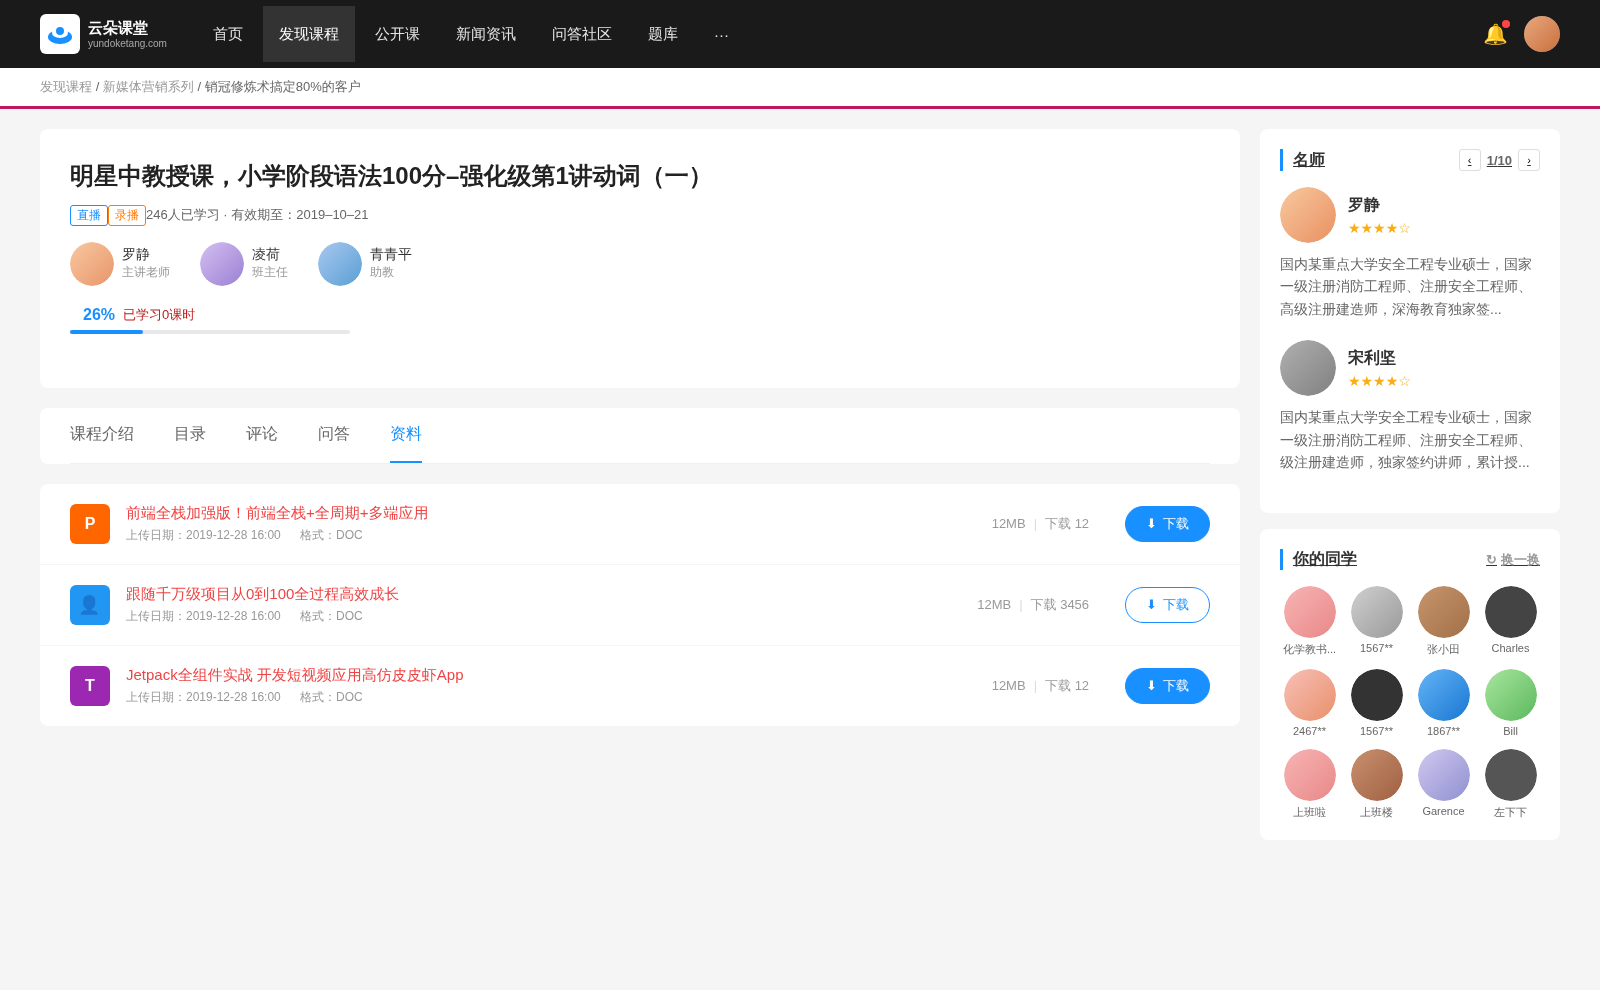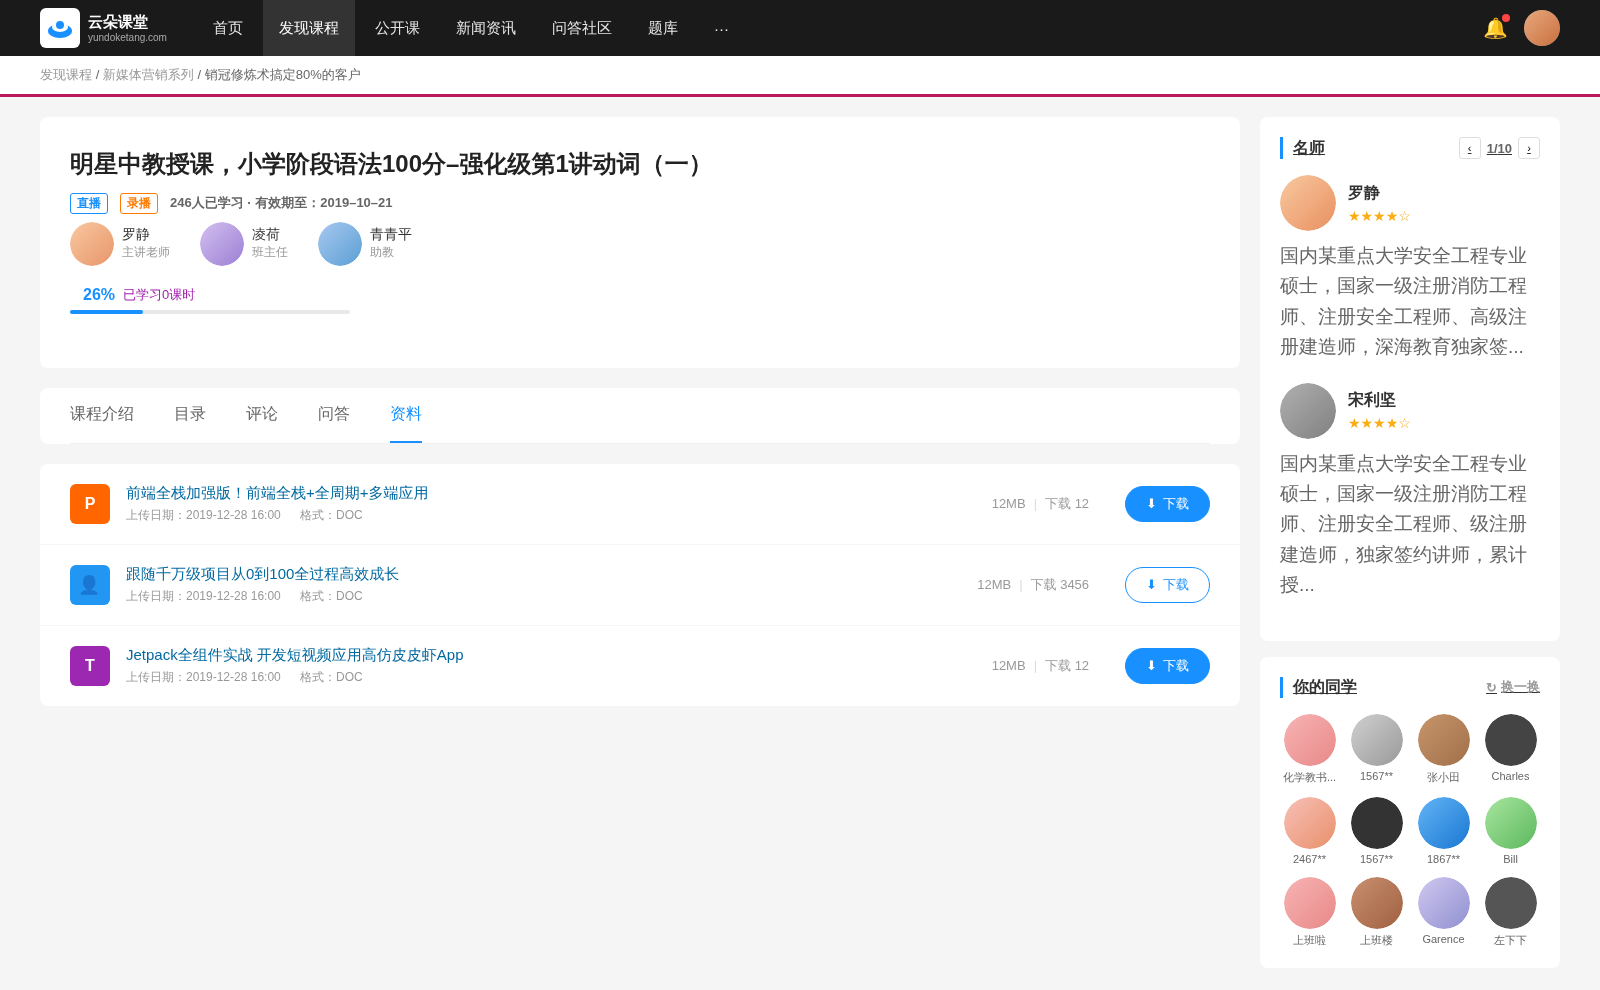--- a/index.html
+++ b/index.html
@@ -1,19 +1,19 @@
 <!DOCTYPE html>
 <html><head>
   <meta charset="utf-8">
   <style>
     * { box-sizing: border-box; margin: 0; padding: 0; }
     body { font-family: -apple-system, BlinkMacSystemFont, "PingFang SC", "Microsoft YaHei", sans-serif; background: #f5f5f5; font-size: 14px; color: #333; }
 
     
-    .navbar { background: #1a1a1a; height: 56px; display: flex; align-items: center; padding: 0 40px; gap: 0; }
+    .navbar { background: #1a1a1a; height: 68px; display: flex; align-items: center; padding: 0 40px; gap: 0; }
     .logo-area { display: flex; align-items: center; gap: 8px; margin-right: 30px; }
     .logo-icon { width: 40px; height: 40px; background: #fff; border-radius: 6px; display: flex; align-items: center; justify-content: center; font-size: 10px; color: #333; font-weight: bold; }
     .logo-text { color: #fff; font-size: 13px; }
     .nav-items { display: flex; align-items: center; gap: 4px; flex: 1; }
     .nav-item { color: #e5e5e5; padding: 0 16px; height: 56px; display: flex; align-items: center; cursor: pointer; font-size: 15px; }
     .nav-item.active { background: #333; color: #fff; }
     .nav-right { display: flex; align-items: center; gap: 16px; margin-left: auto; }
     .bell-icon { color: #fff; font-size: 20px; position: relative; cursor: pointer; }
     .bell-dot { position: absolute; top: -2px; right: -2px; width: 8px; height: 8px; background: #ff4444; border-radius: 50%; }
     .avatar-nav { width: 36px; height: 36px; border-radius: 50%; background: #888; overflow: hidden; cursor: pointer; }
@@ -25,33 +25,33 @@
     .breadcrumb span { color: #666; }
 
     
     .main-layout { display: flex; gap: 20px; padding: 20px 40px; max-width: 1600px; }
     .content-area { flex: 1; min-width: 0; }
     .sidebar { width: 300px; flex-shrink: 0; }
 
     
     .course-header-card { background: #fff; border-radius: 8px; padding: 30px; margin-bottom: 20px; }
     .course-title { font-size: 24px; font-weight: 600; color: #222; margin-bottom: 12px; line-height: 1.4; }
-    .course-meta { display: flex; align-items: center; gap: 12px; margin-bottom: 8px; font-size: 13px; color: #666; font-weight: bold; }
+    .course-meta { display: flex; align-items: center; margin-bottom: 16px; font-size: 13px; color: #666; }
     .tag { border: 1px solid #1890ff; color: #1890ff; padding: 1px 6px; border-radius: 3px; font-size: 12px; }
     .tag.orange { border-color: #ff7a00; color: #ff7a00; }
     .instructors { display: flex; gap: 30px; margin-bottom: 20px; }
     .instructor { display: flex; align-items: center; gap: 8px; }
     .inst-avatar { width: 44px; height: 44px; border-radius: 50%; overflow: hidden; }
     .inst-info { display: flex; flex-direction: column; }
     .inst-name { font-size: 14px; color: #333; font-weight: 500; }
     .inst-role { font-size: 12px; color: #999; }
     .progress-section { margin-bottom: 24px; }
     .progress-text { display: flex; align-items: center; gap: 8px; margin-bottom: 6px; margin-left: 13px; }
     .progress-pct { color: #1890ff; font-size: 16px; font-weight: 600; }
-    .progress-desc { color: #a21caf; font-size: 13px; }
+    .progress-desc { color: #b91c1c; font-size: 13px; }
     .progress-bar-bg { background: #e8e8e8; height: 4px; border-radius: 2px; width: 280px; }
     .progress-bar-fill { background: #1890ff; height: 4px; border-radius: 2px; }
     .course-actions { display: flex; align-items: center; gap: 0; }
     .btn-continue { background: #1890ff; color: #fff; border: none; border-radius: 24px; padding: 12px 40px; font-size: 16px; cursor: pointer; font-weight: 500; margin-right: auto; }
     .action-btns { display: flex; gap: 16px; }
     .action-btn { display: flex; align-items: center; gap: 6px; color: #666; background: none; border: 1px solid #ddd; border-radius: 20px; padding: 8px 16px; cursor: pointer; font-size: 13px; }
 
     
     .tabs-card { background: #fff; border-radius: 8px; padding: 0 30px; margin-bottom: 20px; }
     .tabs { display: flex; gap: 40px; border-bottom: 1px solid #f0f0f0; }
@@ -60,41 +60,41 @@
 
     
     .resource-card { background: #fff; border-radius: 8px; padding: 0; overflow: hidden; }
     .resource-item { display: flex; align-items: center; padding: 20px 30px; border-bottom: 1px solid #f5f5f5; gap: 16px; }
     .resource-item:last-child { border-bottom: none; }
     .res-icon { width: 40px; height: 40px; border-radius: 6px; display: flex; align-items: center; justify-content: center; font-size: 16px; font-weight: bold; color: #fff; flex-shrink: 0; }
     .res-icon.orange { background: #ff6600; }
     .res-icon.blue { background: #2196f3; }
     .res-icon.purple { background: #9c27b0; }
     .res-info { flex: 1; }
-    .res-name { font-size: 15px; color: #0369a1; margin-bottom: 4px; font-weight: 500; }
+    .res-name { font-size: 15px; color: #ef4444; margin-bottom: 4px; font-weight: 500; }
     .res-meta { font-size: 12px; color: #999; }
     .res-stats { display: flex; align-items: center; gap: 8px; color: #999; font-size: 13px; margin-right: 20px; white-space: nowrap; }
     .res-sep { color: #ddd; }
     .btn-download { border: 1px solid #1890ff; color: #1890ff; background: #fff; border-radius: 20px; padding: 8px 20px; cursor: pointer; font-size: 13px; display: flex; align-items: center; gap: 6px; }
     .btn-download.filled { background: #1890ff; color: #fff; }
 
     
     .sidebar-card { background: #fff; border-radius: 8px; padding: 20px; margin-bottom: 16px; }
     .sidebar-section-title { font-size: 16px; font-weight: 600; color: #333; border-left: 3px solid #1890ff; padding-left: 10px; margin-bottom: 16px; display: flex; align-items: center; justify-content: space-between; text-decoration: underline; }
     .pagination-nav { display: flex; align-items: center; gap: 6px; font-size: 13px; color: #666; }
     .page-btn { border: 1px solid #ddd; background: #fff; width: 22px; height: 22px; display: flex; align-items: center; justify-content: center; cursor: pointer; border-radius: 3px; font-size: 11px; }
 
     
     .teacher-item { margin-bottom: 20px; }
     .teacher-header { display: flex; align-items: center; gap: 12px; margin-bottom: 10px; }
     .teacher-avatar { width: 56px; height: 56px; border-radius: 50%; overflow: hidden; flex-shrink: 0; }
     .teacher-name-area { }
     .teacher-name { font-size: 16px; font-weight: 600; color: #333; margin-bottom: 4px; }
     .stars { color: #faad14; font-size: 14px; }
-    .teacher-desc { font-size: 19px; color: #666; line-height: 1.6; }
+    .teacher-desc { font-size: 14px; color: #666; line-height: 1.6; }
 
     
     .refresh-btn { display: flex; align-items: center; gap: 4px; color: #999; font-size: 13px; cursor: pointer; }
     .classmates-grid { display: grid; grid-template-columns: repeat(4, 1fr); gap: 12px 8px; }
     .classmate-item { display: flex; flex-direction: column; align-items: center; gap: 4px; cursor: pointer; }
     .classmate-avatar { width: 52px; height: 52px; border-radius: 50%; overflow: hidden; }
     .classmate-name { font-size: 11px; color: #666; text-align: center; max-width: 60px; overflow: hidden; text-overflow: ellipsis; white-space: nowrap; }
   </style>
 </head>
 <body>

